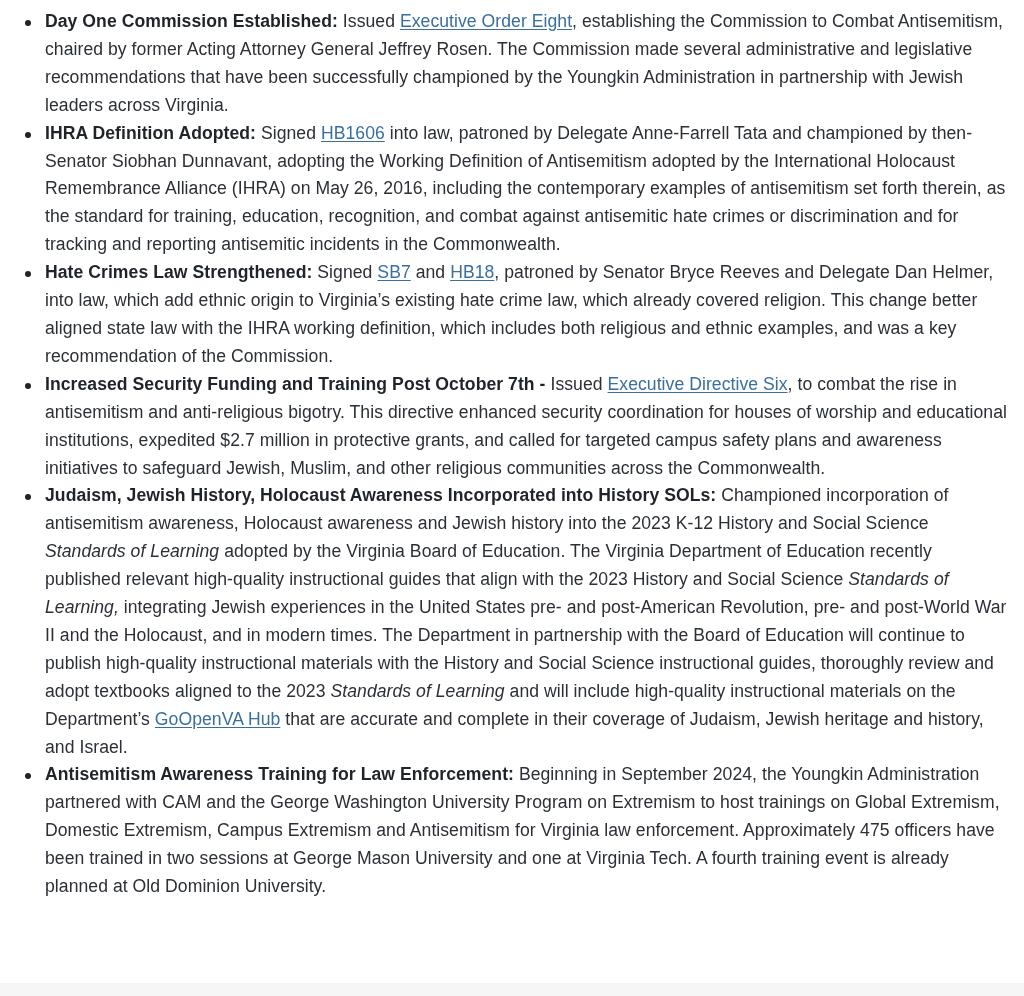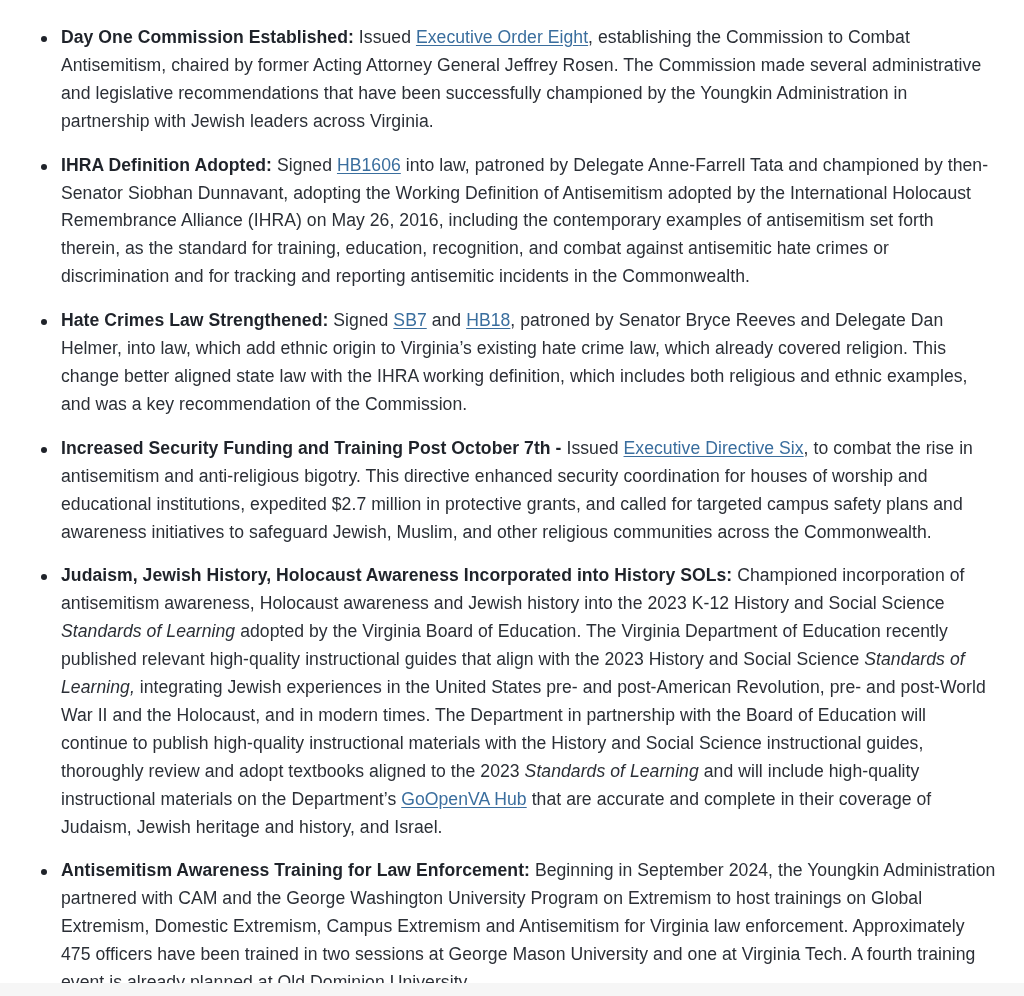--- a/index.html
+++ b/index.html
@@ -15,21 +15,21 @@
   }
   ul.list {
     margin: 0; padding: 0 0 0 45px; list-style: none;
   }
   li.item {
     position: relative;
     font-size: 17.6px;
     line-height: 27.9px;
     letter-spacing: 0.05px;
     padding-right: 12px;
-    margin: 16px;
+    margin: 0;
   }
   li.item::before {
     content: "";
     position: absolute; left: -20px; top: 12px;
     width: 6px; height: 6px; border-radius: 50%;
     background: #1f232a;
   }
   .bold { font-weight: bold; color: #1f232a; }
   a.link { color: #3a6e9e; text-decoration: underline; text-underline-offset: 2px; }
   em { font-style: italic; }

